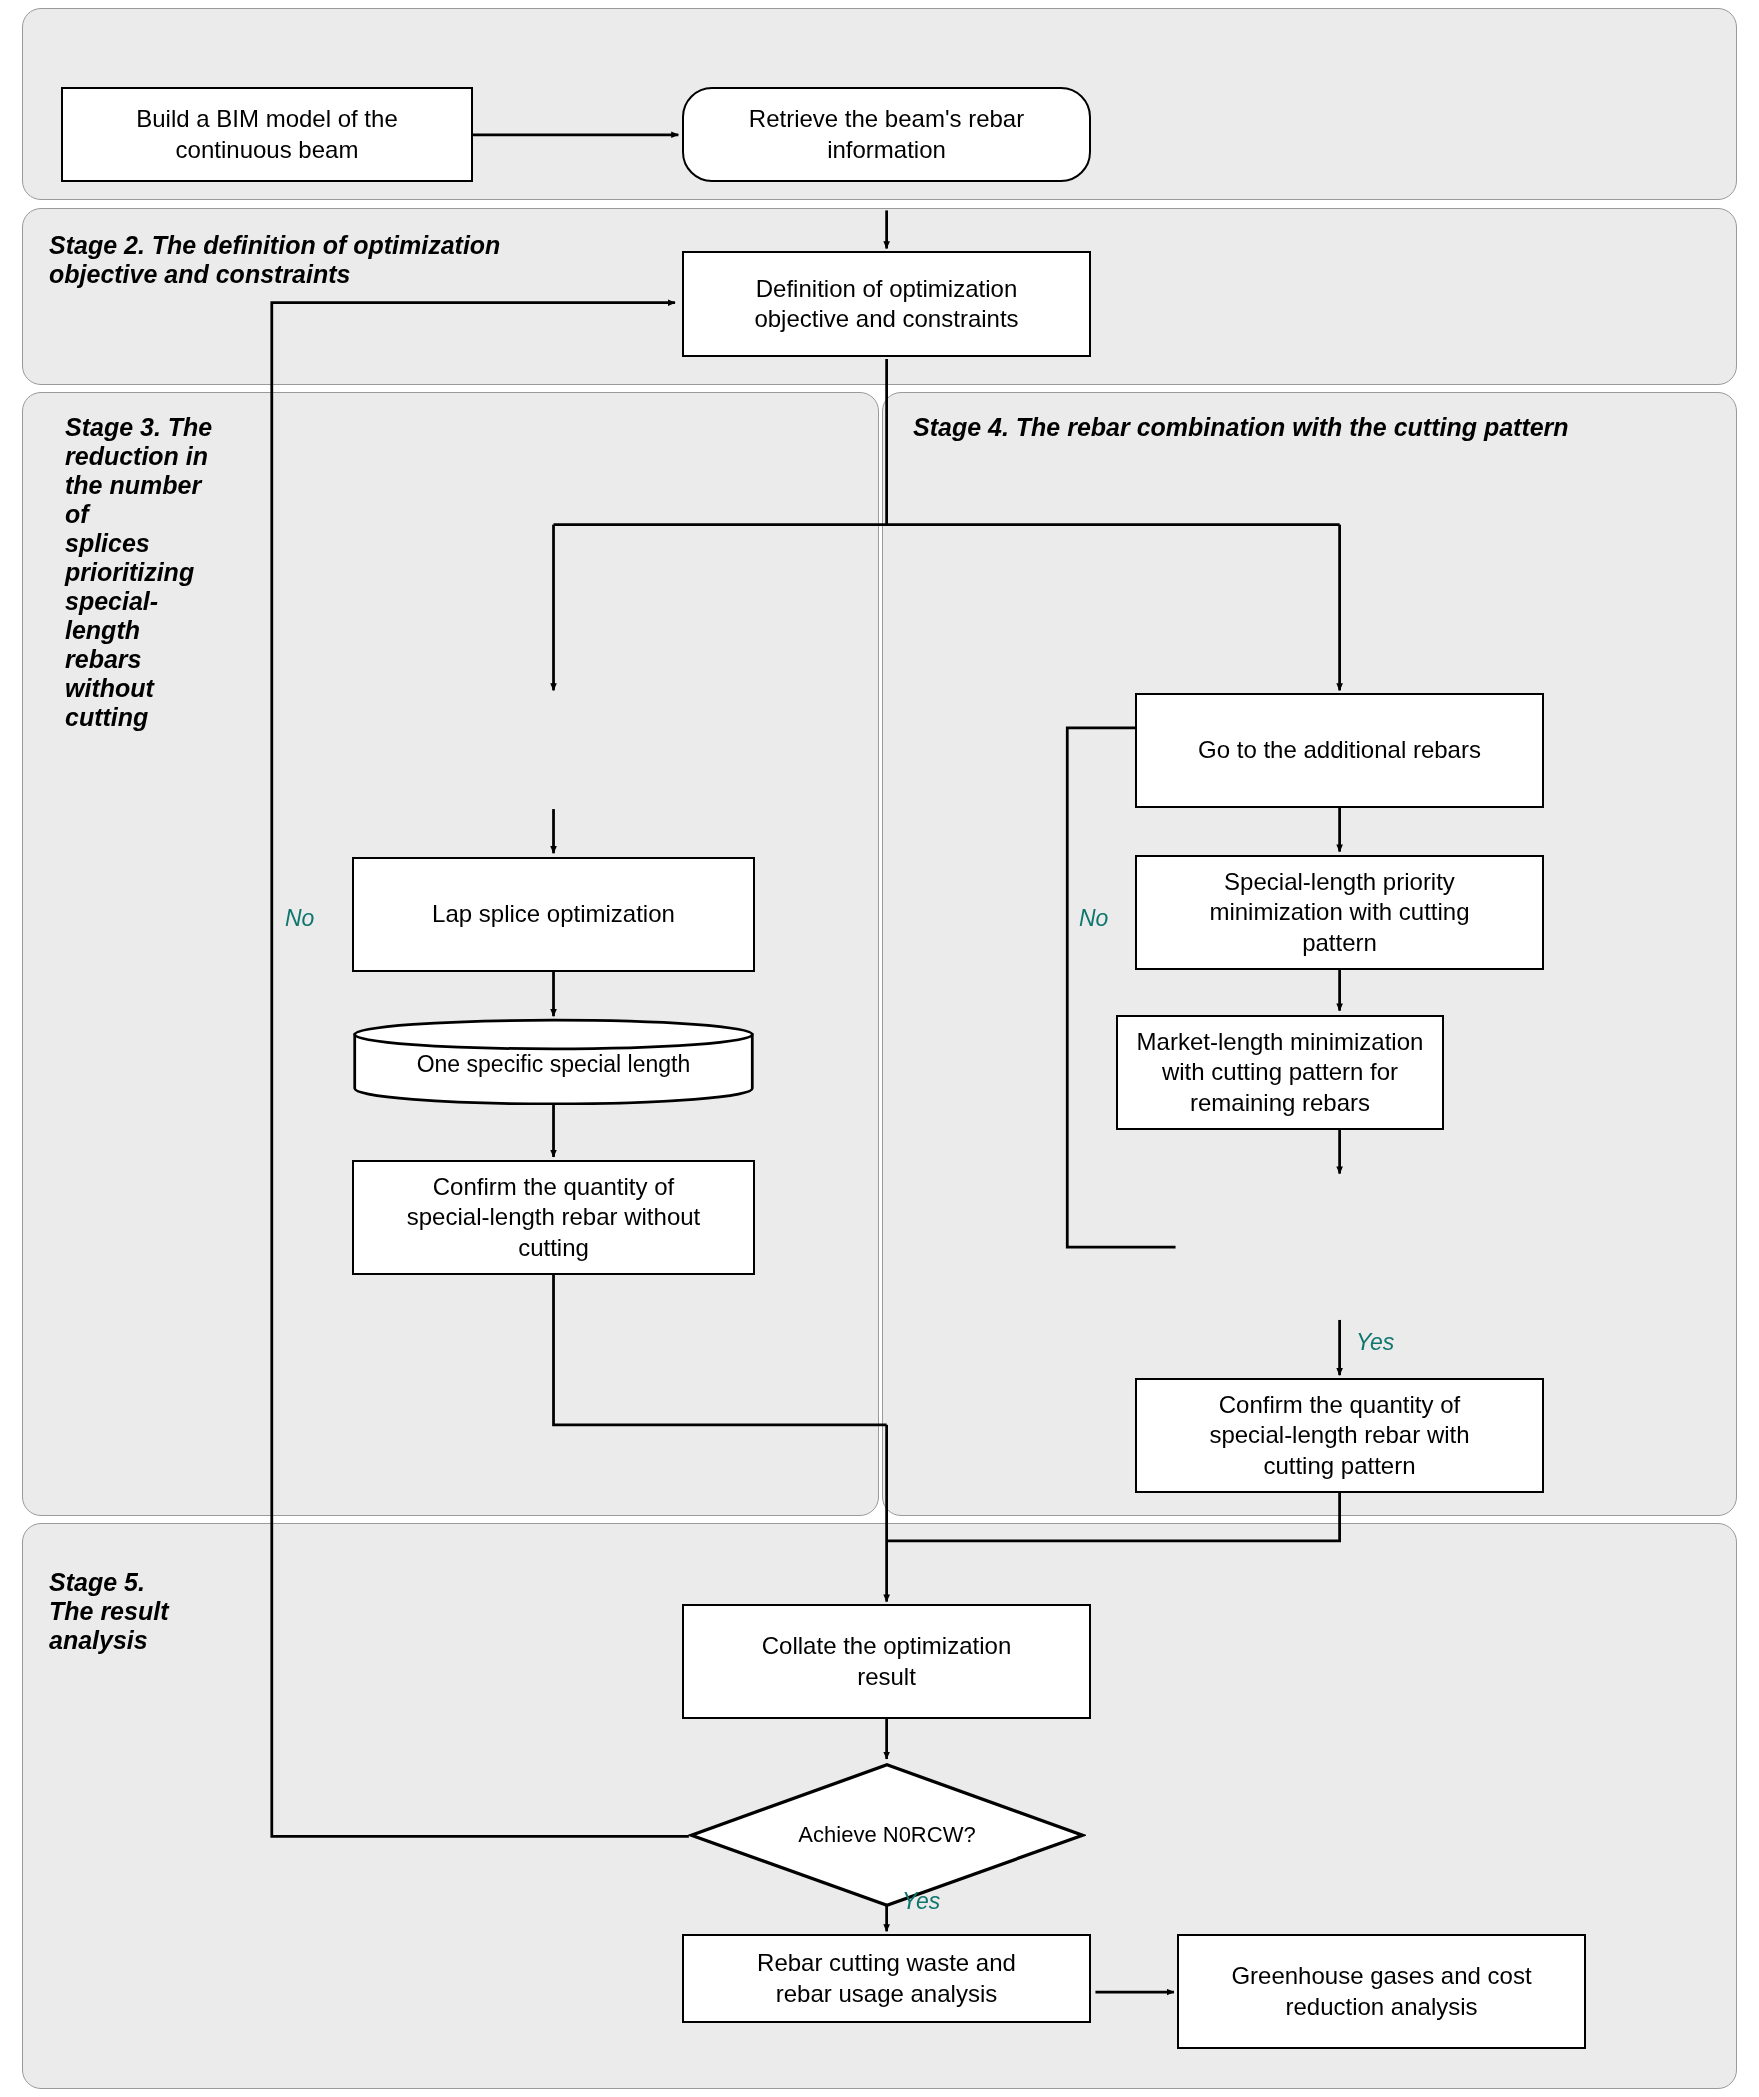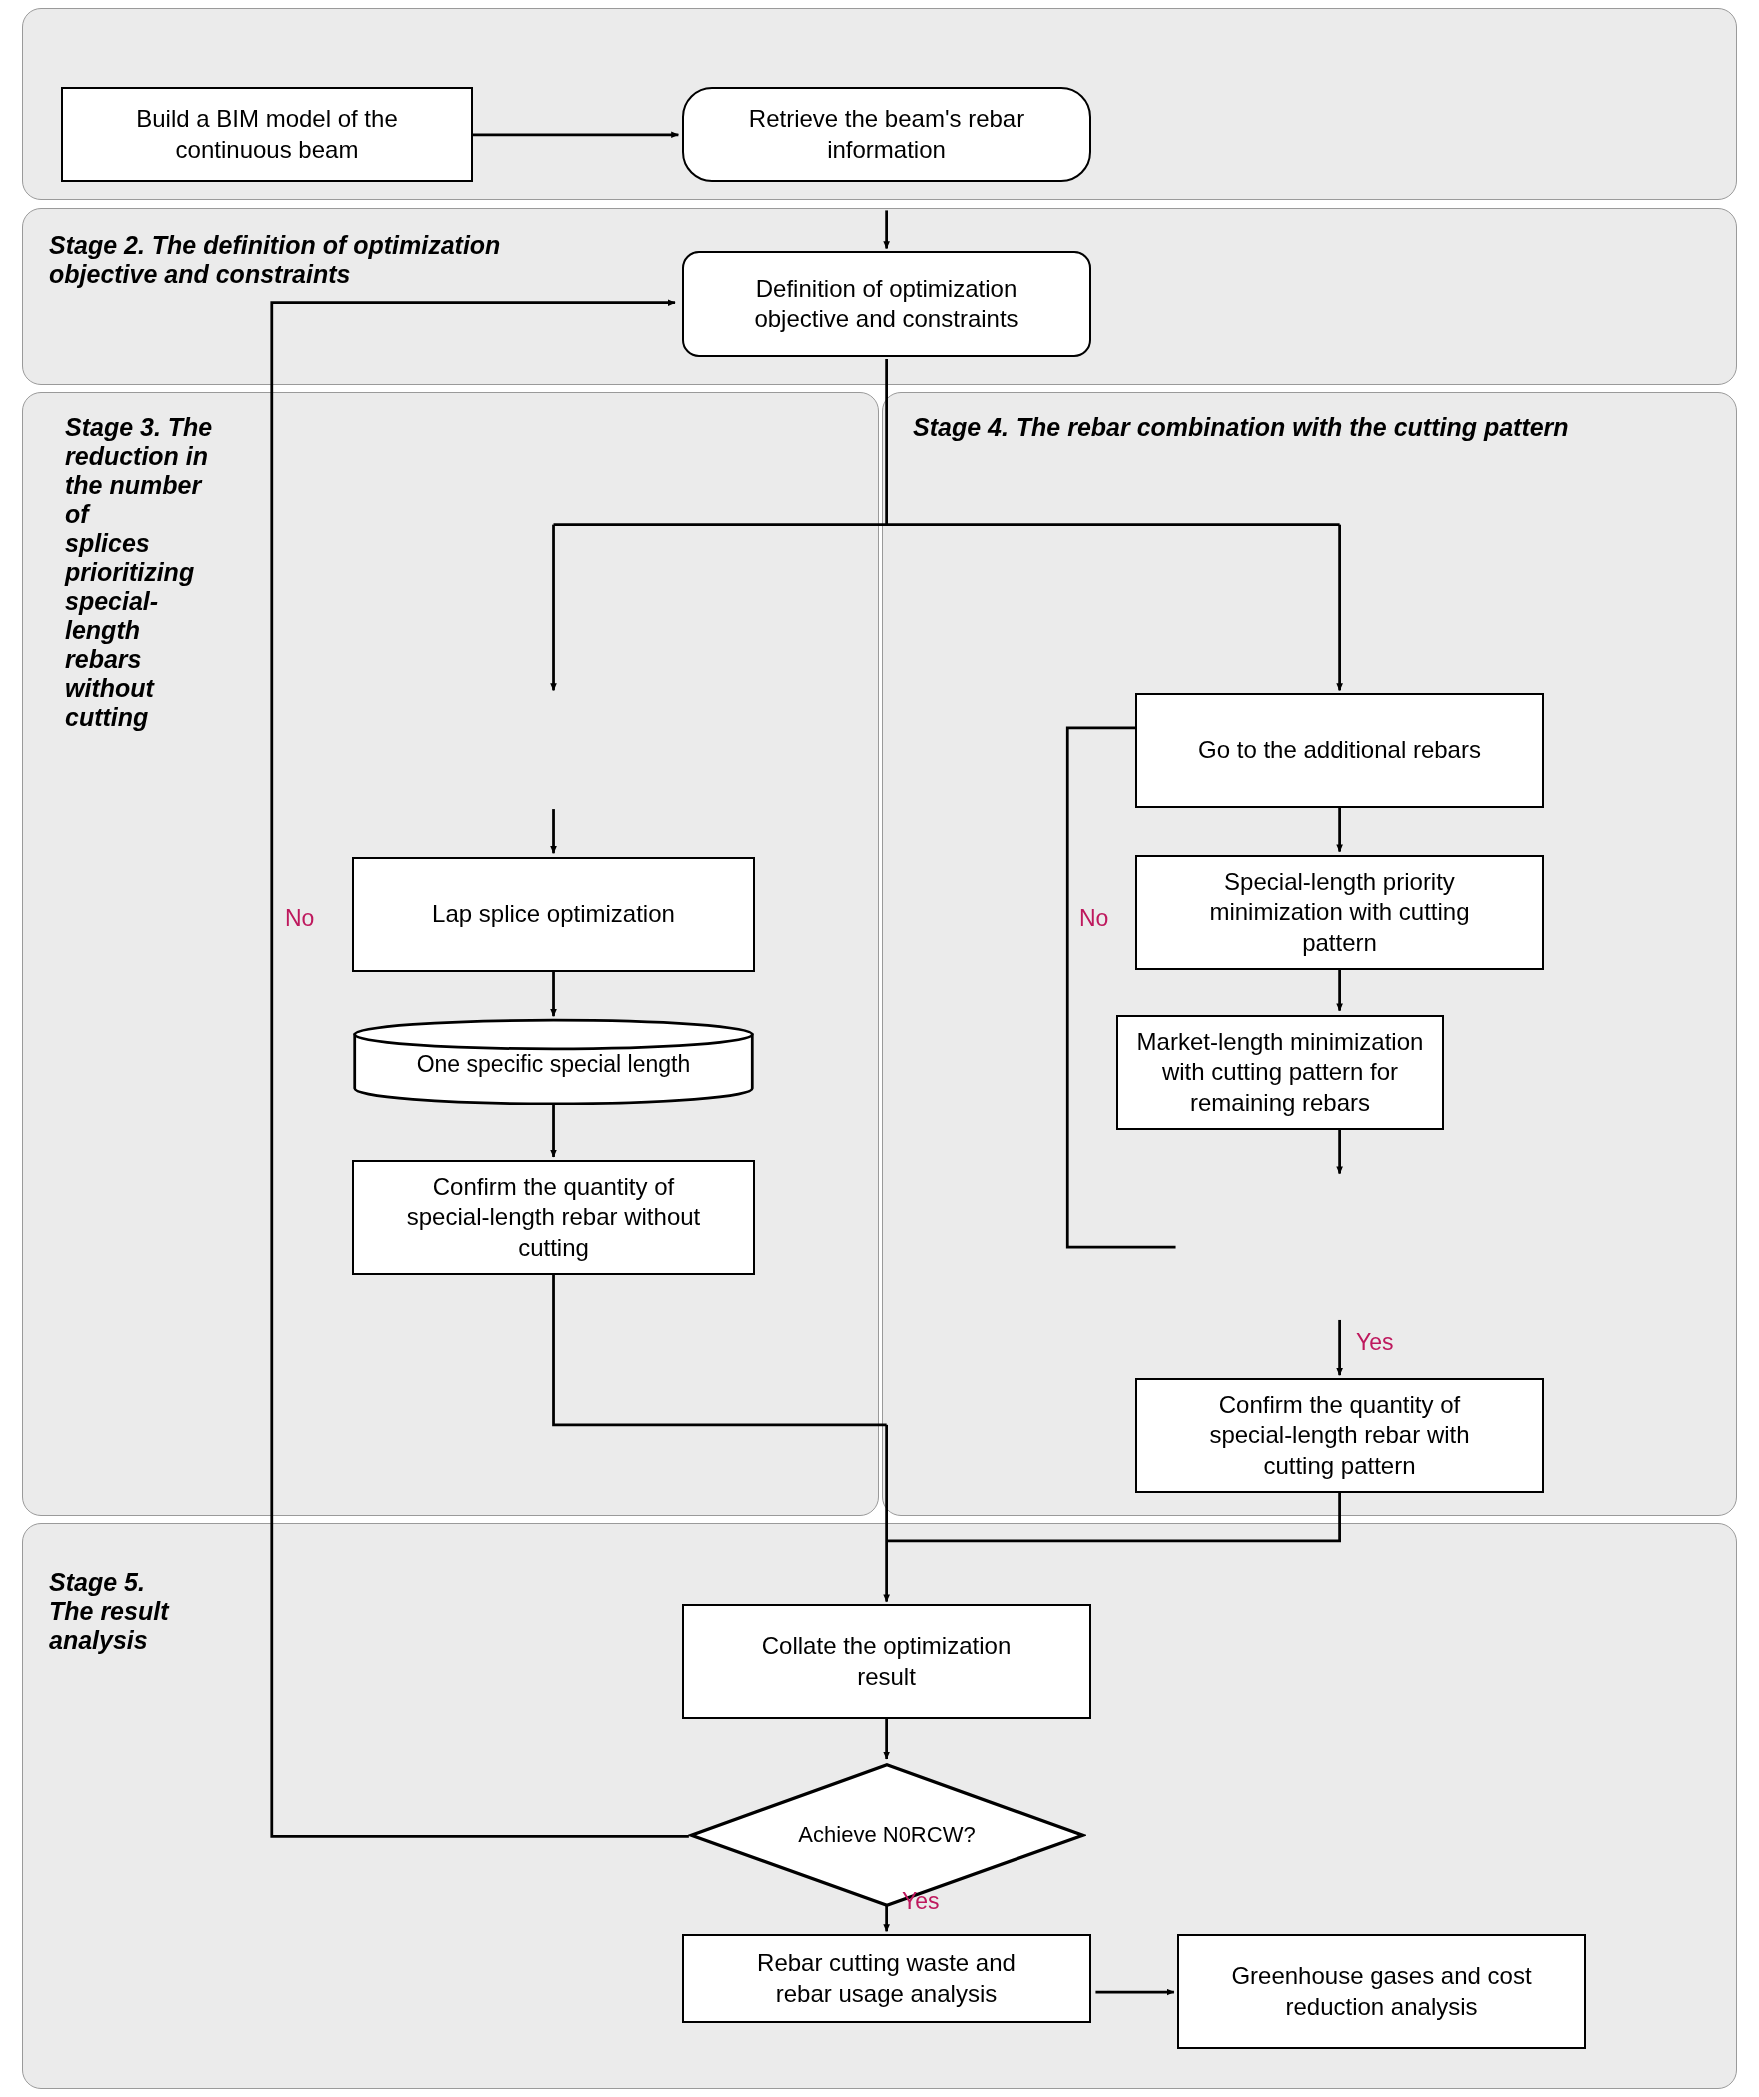--- a/index.html
+++ b/index.html
@@ -71,23 +71,24 @@
   .edge{
     position:absolute;
     top:0;left:0;
     width:1760px;height:2097px;
     pointer-events:none;
     z-index:3;
   }
 
   .edge-label{
     position:absolute;
-    color:#be185d;
+    color:#0f766e;
     z-index:7;
     white-space:nowrap;
+    font-style:italic;
   }
 </style>
 </head>
 <body>
 
 <div id="root">
 
   <svg class="edge" viewBox="0 0 3186 3797" preserveAspectRatio="none">
     <defs>
       <marker id="ah" markerWidth="16" markerHeight="16" refX="13" refY="6" orient="auto" markerUnits="userSpaceOnUse">
@@ -139,21 +140,21 @@
 
   <div class="node" style="left:61px;top:87px;width:412px;height:95px;font-size:24px;">Build a BIM model of the
 continuous beam</div>
   <div class="node" style="left:682px;top:87px;width:409px;height:95px;font-size:24px;border-radius:30px;">Retrieve the beam's rebar
 information</div>
 
   <div class="panel" style="left:22px;top:208px;width:1715px;height:177px;"></div>
   <div class="stage-label" style="left:49px;top:231px;width:552px;font-size:25px;">Stage 2. The definition of optimization
 objective and constraints</div>
 
-  <div class="node" style="left:682px;top:251px;width:409px;height:106px;font-size:24px;border-radius:17px;">Definition of optimization
+  <div class="node" style="left:682px;top:251px;width:409px;height:106px;font-size:24px;">Definition of optimization
 objective and constraints</div>
 
   <div class="panel" style="left:22px;top:392px;width:857px;height:1124px;"></div>
   <div class="stage-label" style="left:65px;top:413px;width:160px;font-size:25px;">Stage 3. The
 reduction in
 the number of
 splices
 prioritizing
 special-length
 rebars without

